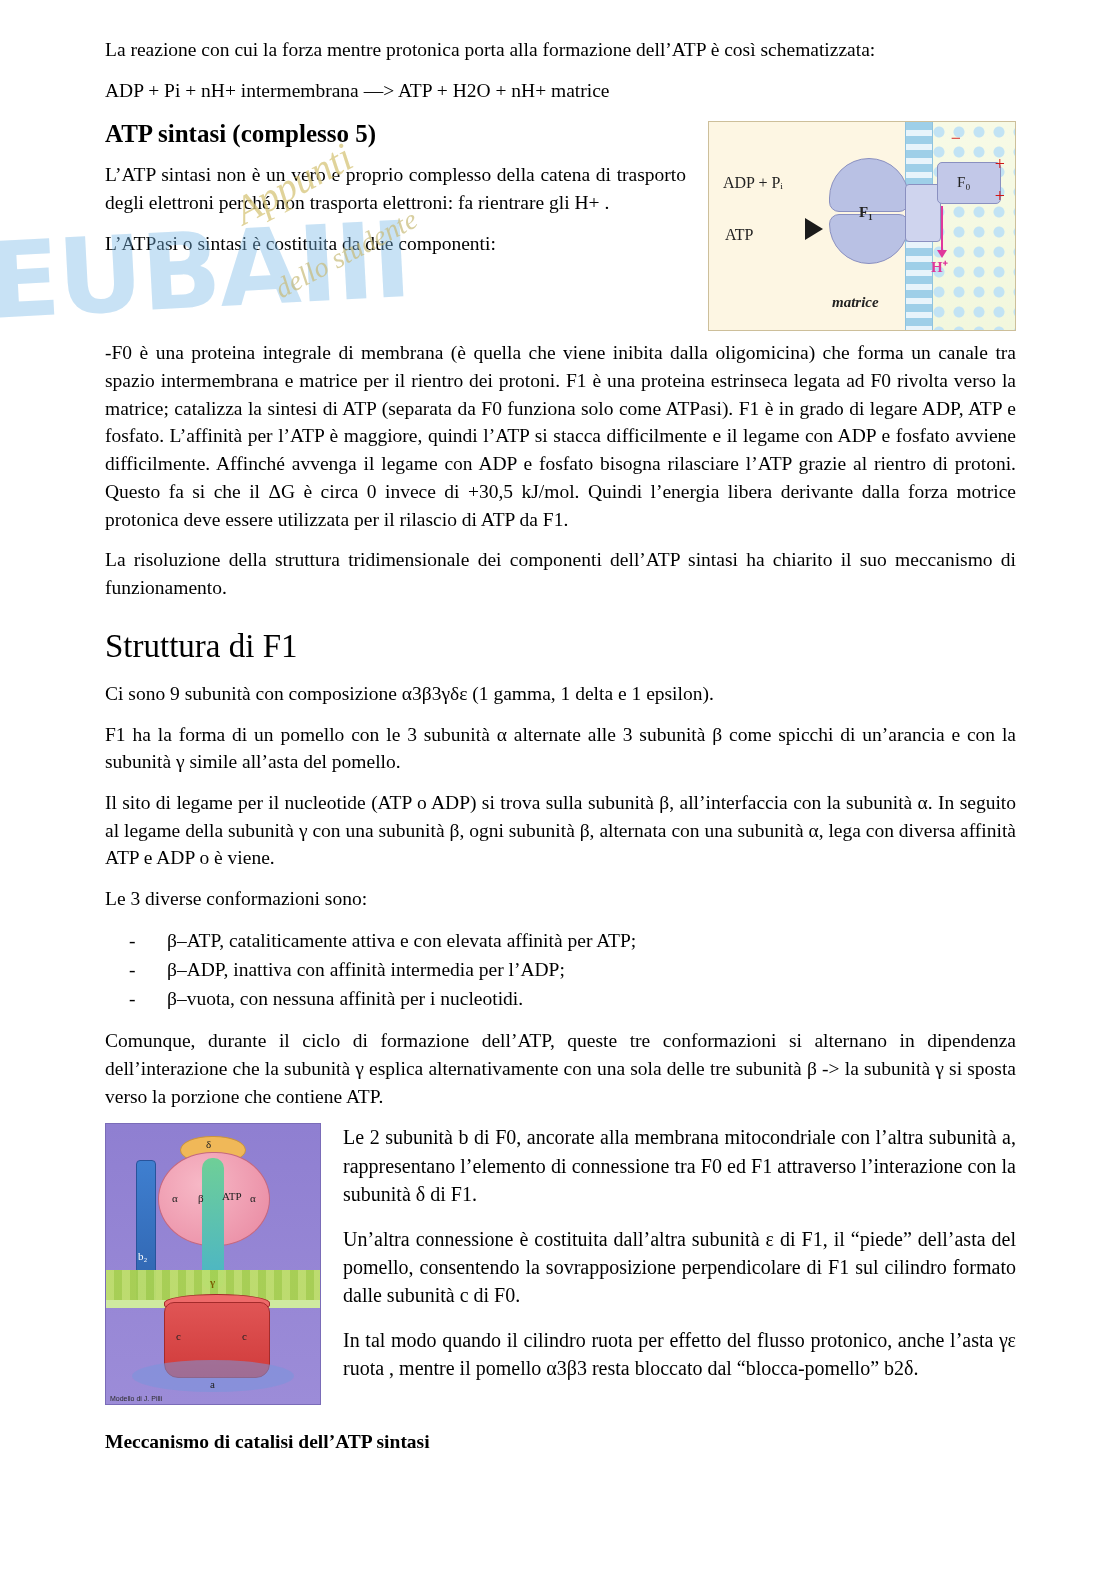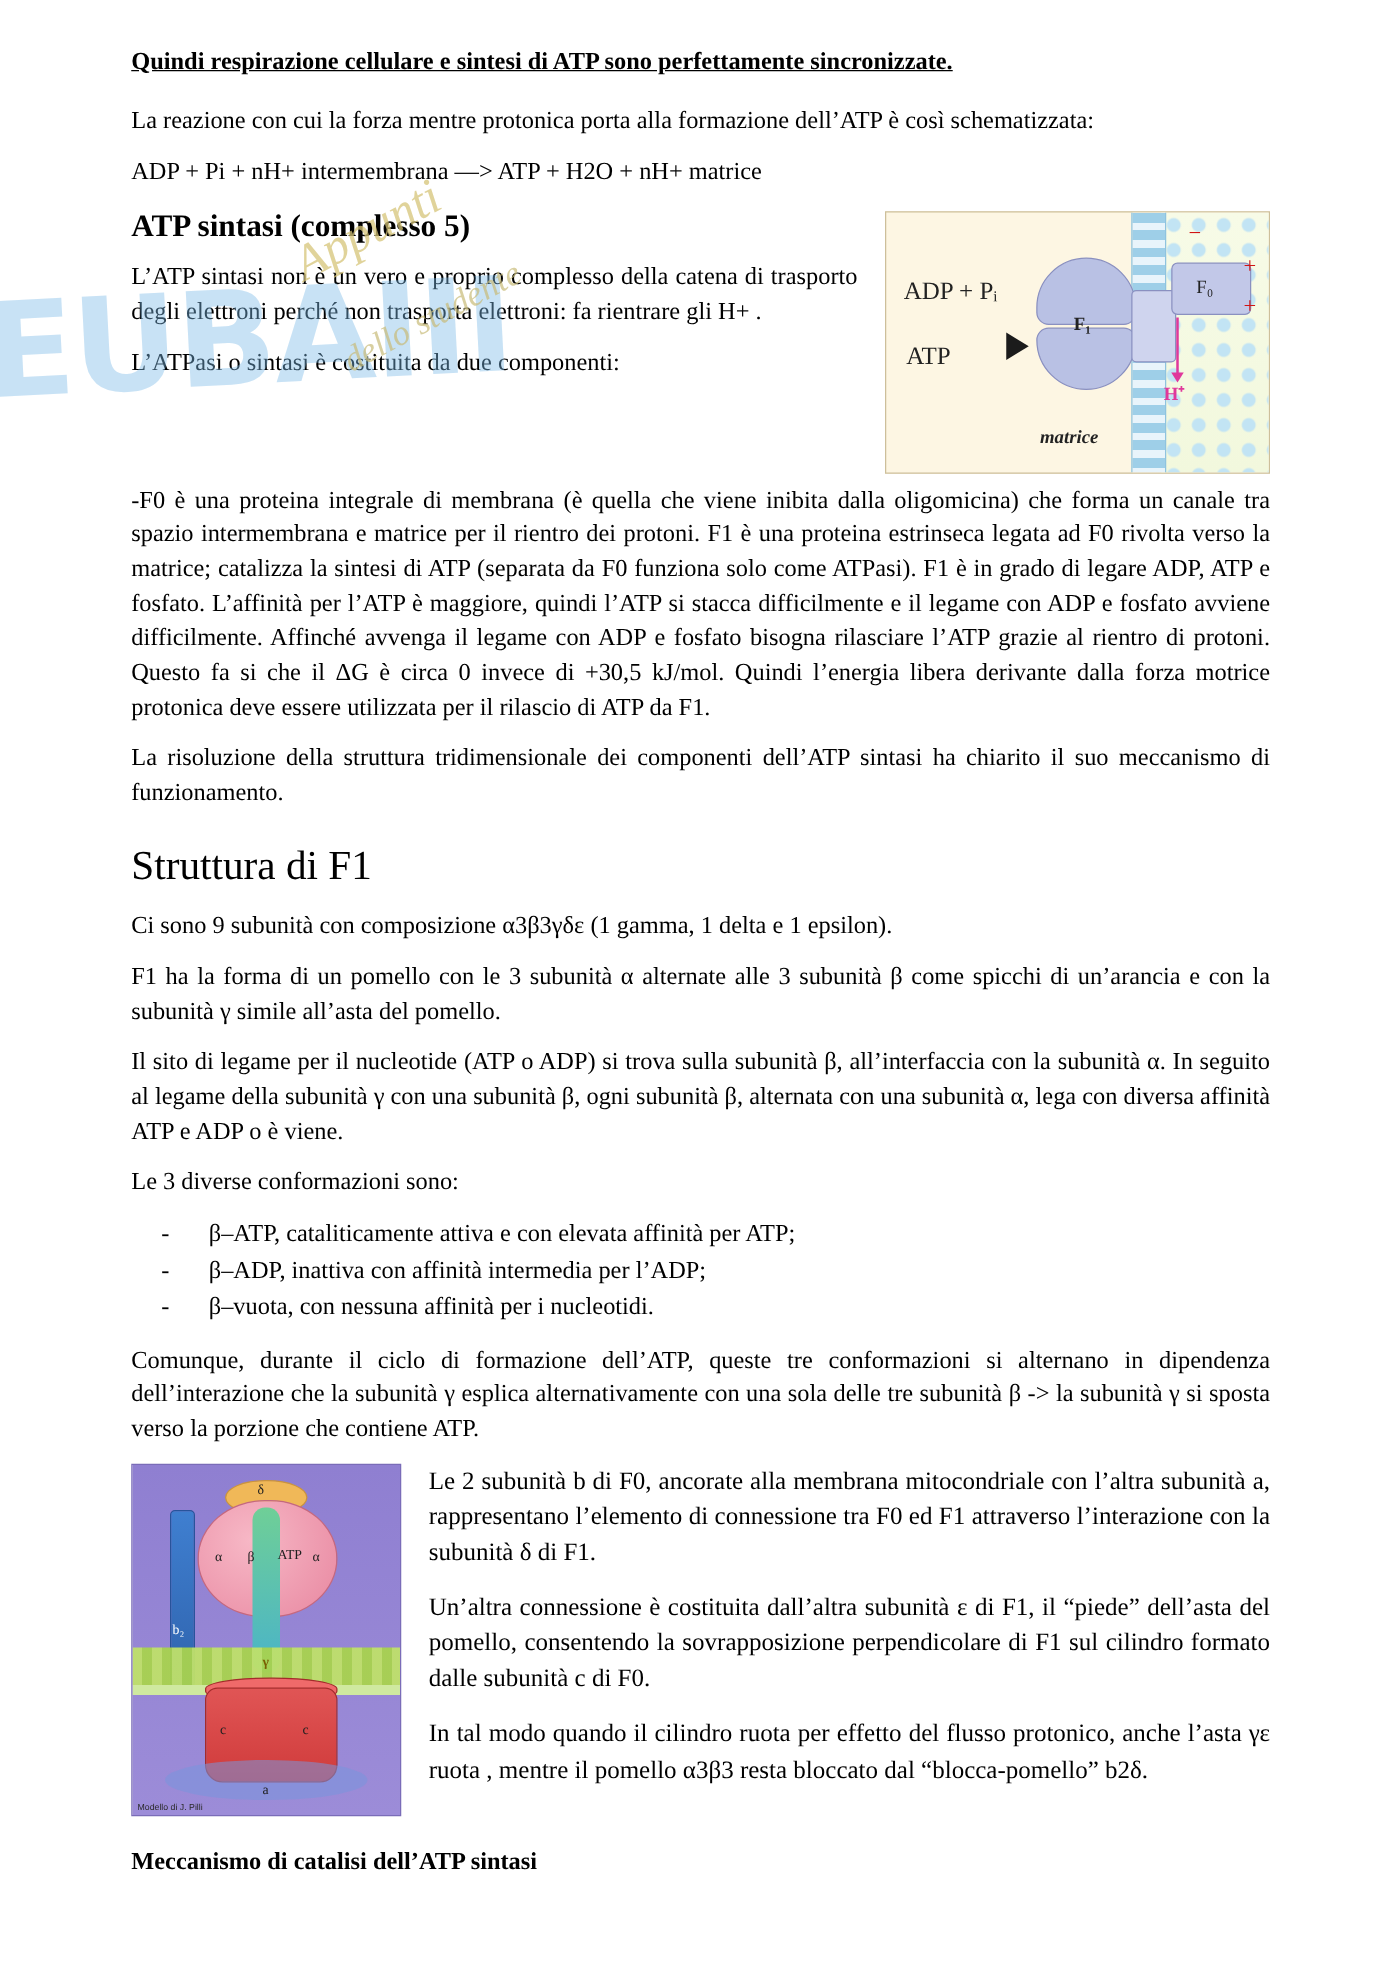--- a/index.html
+++ b/index.html
@@ -185,21 +185,21 @@
     position: absolute;
     left: 96px; top: 96px;
     width: 0; height: 0;
     border-top: 11px solid transparent;
     border-bottom: 11px solid transparent;
     border-left: 18px solid #1b1b1b;
   }
   .fig-top .lbl {
     position: absolute;
     font-family: "Liberation Serif", serif;
-    font-size: 20px;
+    font-size: 16px;
     color: #222;
   }
   .fig-top .lbl.adp { left: 14px; top: 52px; }
   .fig-top .lbl.atp { left: 16px; top: 104px; }
   .fig-top .lbl.f0 { left: 248px; top: 52px; font-size: 15px; }
   .fig-top .lbl.f1 { left: 150px; top: 82px; font-size: 15px; font-weight: bold; }
   .fig-top .lbl.hplus { left: 222px; top: 134px; color: #e0389b; font-weight: bold; font-size: 15px; }
   .fig-top .lbl.matrice { left: 96px; top: 172px; font-style: italic; font-weight: bold; font-size: 15px; margin-left: 27px; }
   .fig-top .lbl.minus { right: 54px; top: 6px; color: #d01414; font-size: 18px; }
   .fig-top .lbl.plus1 { right: 10px; top: 32px; color: #d01414; font-size: 18px; }
@@ -321,21 +321,20 @@
 <body>
 
 <div class="page">
 
   <div class="watermark">
     <div class="wm-big">EUBAIII</div>
     <div class="wm-sub">Appunti</div>
     <div class="wm-sub2">dello studente</div>
   </div>
 
-  <div class="title-underline">Quindi respirazione cellulare e sintesi di ATP sono perfettamente sincronizzate.</div>
 
   <p class="para nojust">La reazione con cui la forza mentre protonica porta alla formazione dell’ATP è così schematizzata:</p>
 
   <p class="para nojust">ADP + Pi + nH+ intermembrana —&gt; ATP + H2O + nH+ matrice</p>
 
   <div class="fig-top">
     <div class="lipid-right"></div>
     <div class="membrane-col"></div>
     <div class="f1lobe"></div>
     <div class="f1lobe2"></div>

